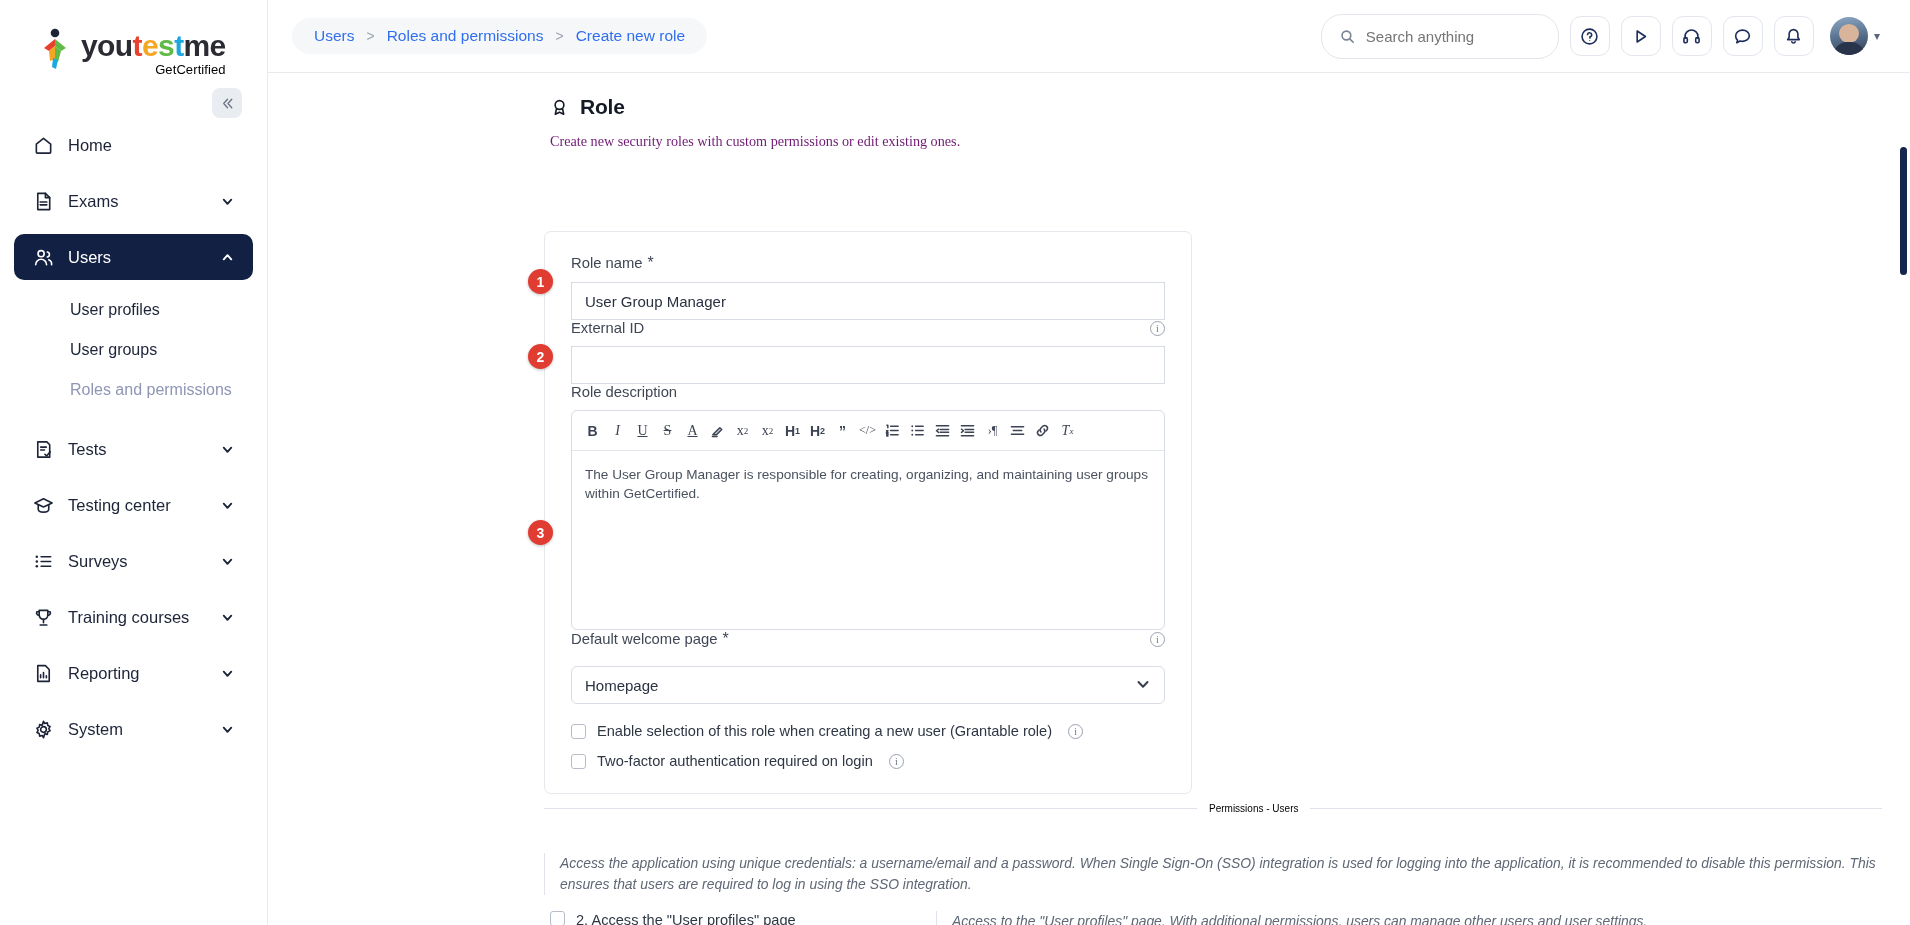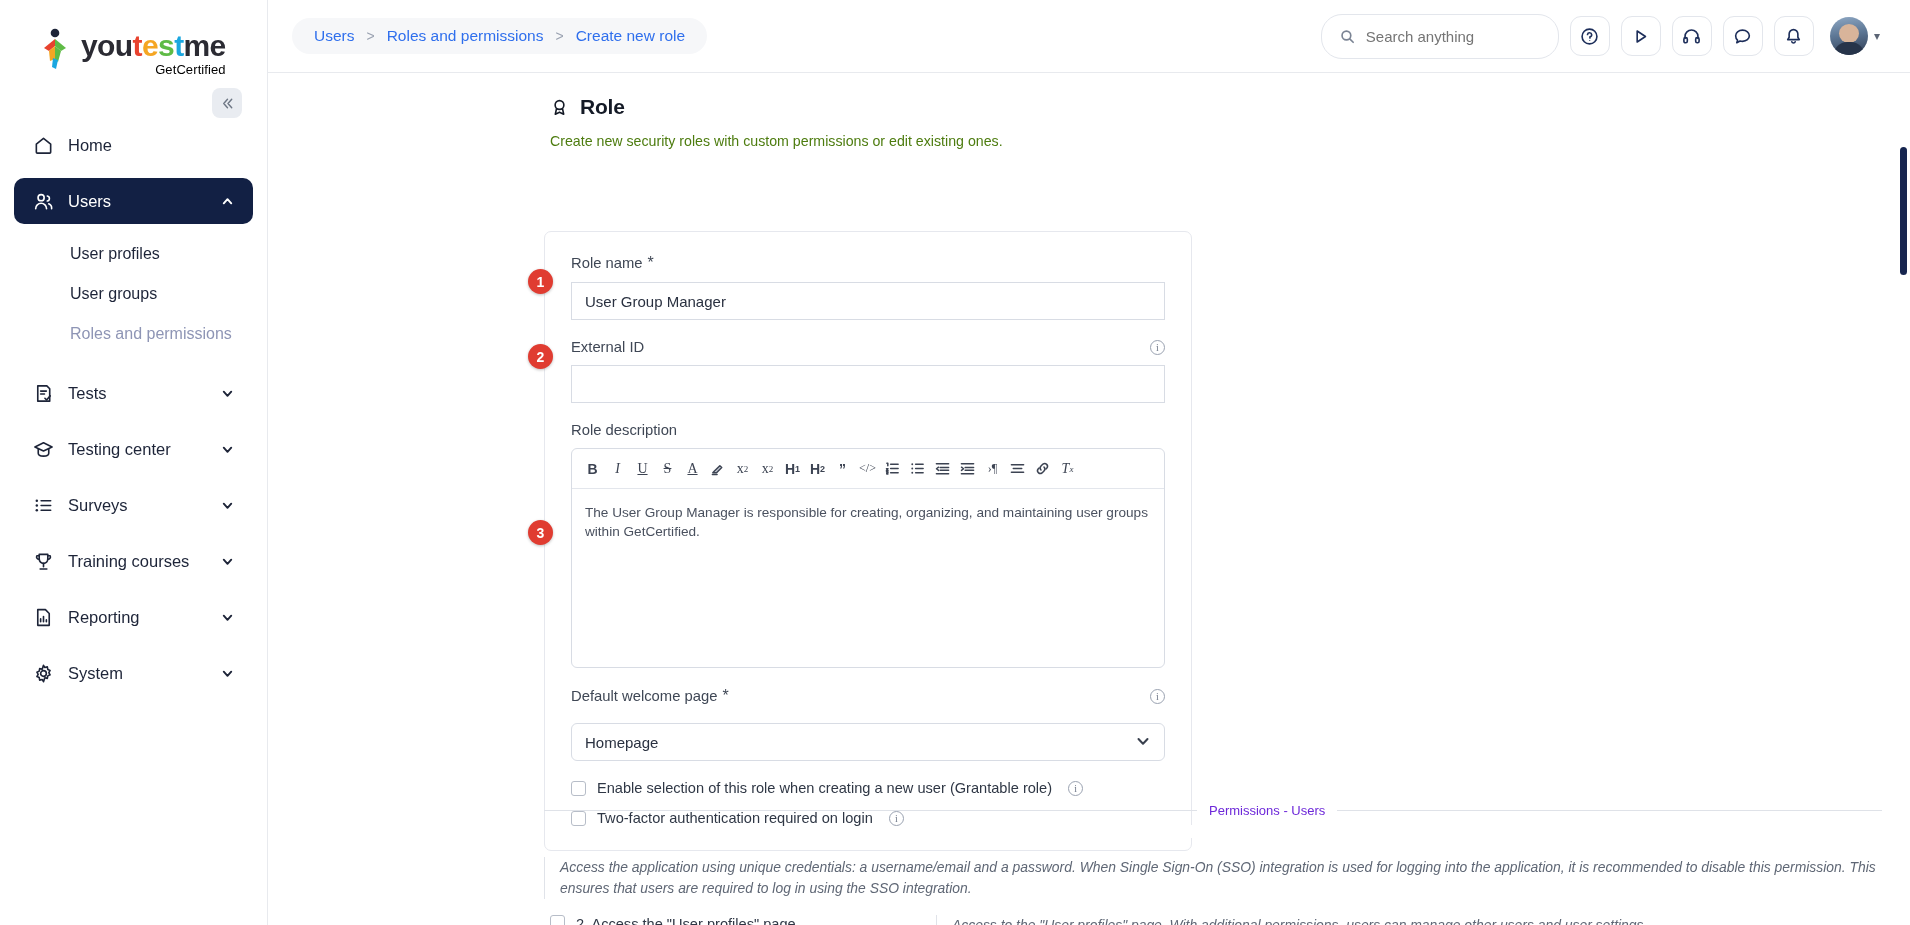--- a/index.html
+++ b/index.html
@@ -108,21 +108,21 @@
   }
   .avatar-chev { color:#5c6575; font-size: 12px; }
 
   
   .content { position: relative; height: 852px; background:#ffffff; }
 
   .page-head { padding: 22px 0 0 282px; }
   .page-title-row { display: flex; align-items: center; gap: 11px; }
   .page-title-row svg { width: 19px; height: 19px; fill:none; stroke:#141a26; stroke-width:1.7; stroke-linecap:round; stroke-linejoin:round; }
   .page-title { font-size: 21px; font-weight: 700; color: #141a26; letter-spacing: -0.2px; }
-  .page-sub { font-size: 14.2px; color: #4d7c0f; margin-top: 14px; }
+  .page-sub { font-size: 14.2px; color: #701a75; margin-top: 14px; font-family: Liberation Serif, serif; }
 
   
   .card {
     position: absolute; left: 276px; top: 158px;
     width: 648px; background: #fff;
     border: 1px solid #e6e8ee; border-radius: 7px;
     padding: 22px 26px 24px 26px;
   }
   .field-label-row { display: flex; align-items: center; }
   .field-label { font-size: 14.8px; color: #3f4755; }
@@ -131,21 +131,21 @@
     margin-left: auto; width: 15px; height: 15px; border-radius: 50%;
     border: 1px solid #9aa2b1; color: #6e7787; font-size: 10px; line-height: 13px;
     text-align: center; cursor: pointer; font-family: "Liberation Serif", serif;
   }
   .text-input {
     width: 100%; height: 38px; margin-top: 10px;
     border: 1px solid #d8dce4; border-radius: 0;
     padding: 0 13px; font-size: 15px; color: #2a3140;
     font-family: "Liberation Sans", sans-serif; outline: none; background:#fff;
   }
-  .field-gap { margin-top: 19px; }
+  .field-gap { }
 
   .editor { margin-top: 10px; border: 1px solid #d8dce4; border-radius: 6px; background:#fff; }
   .editor-toolbar {
     display: flex; align-items: center; gap: 0px;
     border-bottom: 1px solid #e3e6ec; padding: 7px 8px; flex-wrap: nowrap;
   }
   .tb {
     min-width: 25px; height: 25px; display:flex; align-items:center; justify-content:center;
     font-size: 14px; color: #3c4352; cursor: pointer; border-radius: 4px;
     font-family: "Liberation Serif", serif; padding: 0 2px;
@@ -184,21 +184,21 @@
     background: #e03c31; color: #fff; font-size: 14px; font-weight: 600;
     display: flex; align-items: center; justify-content: center;
     box-shadow: 0 1px 3px rgba(0,0,0,0.25); z-index: 5;
   }
 
   
   .perm-section { position: absolute; left: 276px; top: 730px; right: 28px; }
   .perm-divider { display: flex; align-items: center; gap: 0; }
   .perm-divider .line { height: 1px; background: #dfe2e8; flex: 1; }
   .perm-divider .line.short { flex: 0 0 653px; }
-  .perm-divider-label { font-size: 13px; color: #6d28d9; padding: 0 12px; white-space: nowrap; }
+  .perm-divider-label { font-size: 10px; color: #000000; padding: 0 12px; white-space: nowrap; }
 
   .ghost-bar { height: 13px; background: #ffffff; width: 420px; margin: 7px 0 0 375px; }
 
   .perm-table { margin-top: 11px; }
   .perm-row { display: flex; align-items: flex-start; min-height: 42px; padding: 8px 0; }
   .perm-left { width: 392px; flex: 0 0 392px; display:flex; align-items:flex-start; gap: 11px; padding-left: 6px; }
   .perm-name { font-size: 14.6px; color: #2f3745; line-height: 1.3; padding-top: 0px; }
   .perm-right {
     flex: 1; border-left: 1px solid #e0e3e9; padding-left: 15px;
     font-size: 13.9px; font-style: italic; color: #5f6775; line-height: 1.5;
@@ -243,20 +243,35 @@
 
       <div class="nav-item">
         <span class="nav-icon">
           <svg viewBox="0 0 22 22">
               <path d="M3.5 9.5 L11 3.5 L18.5 9.5 V18 a1 1 0 0 1-1 1 H4.5 a1 1 0 0 1-1-1 Z"></path>
             </svg>
         </span>
         <span class="nav-label">Home</span>
       </div>
 
+      <div class="nav-item">
+        <span class="nav-icon">
+          <svg viewBox="0 0 22 22">
+              <path d="M5 2.5 h8 l4.5 4.5 V19.5 H5 Z"></path>
+              <path d="M13 2.5 V7 h4.5"></path>
+              <path d="M7.5 11.5 h7 M7.5 14.5 h7"></path>
+            </svg>
+        </span>
+        <span class="nav-label">Exams</span>
+        <span class="chev">
+            <svg viewBox="0 0 16 16">
+              <path d="M4 6 L8 10.5 L12 6"></path>
+            </svg>
+          </span>
+      </div>
 
       <div class="nav-item active">
         <span class="nav-icon">
           <svg viewBox="0 0 22 22">
               <circle cx="8.5" cy="7" r="3.2"></circle>
               <path d="M2.8 18.5 a5.7 5.7 0 0 1 11.4 0"></path>
               <path d="M15 5.2 a2.7 2.7 0 0 1 0 5.3"></path>
               <path d="M16.5 13.4 a5 5 0 0 1 3 5.1"></path>
             </svg>
         </span>

